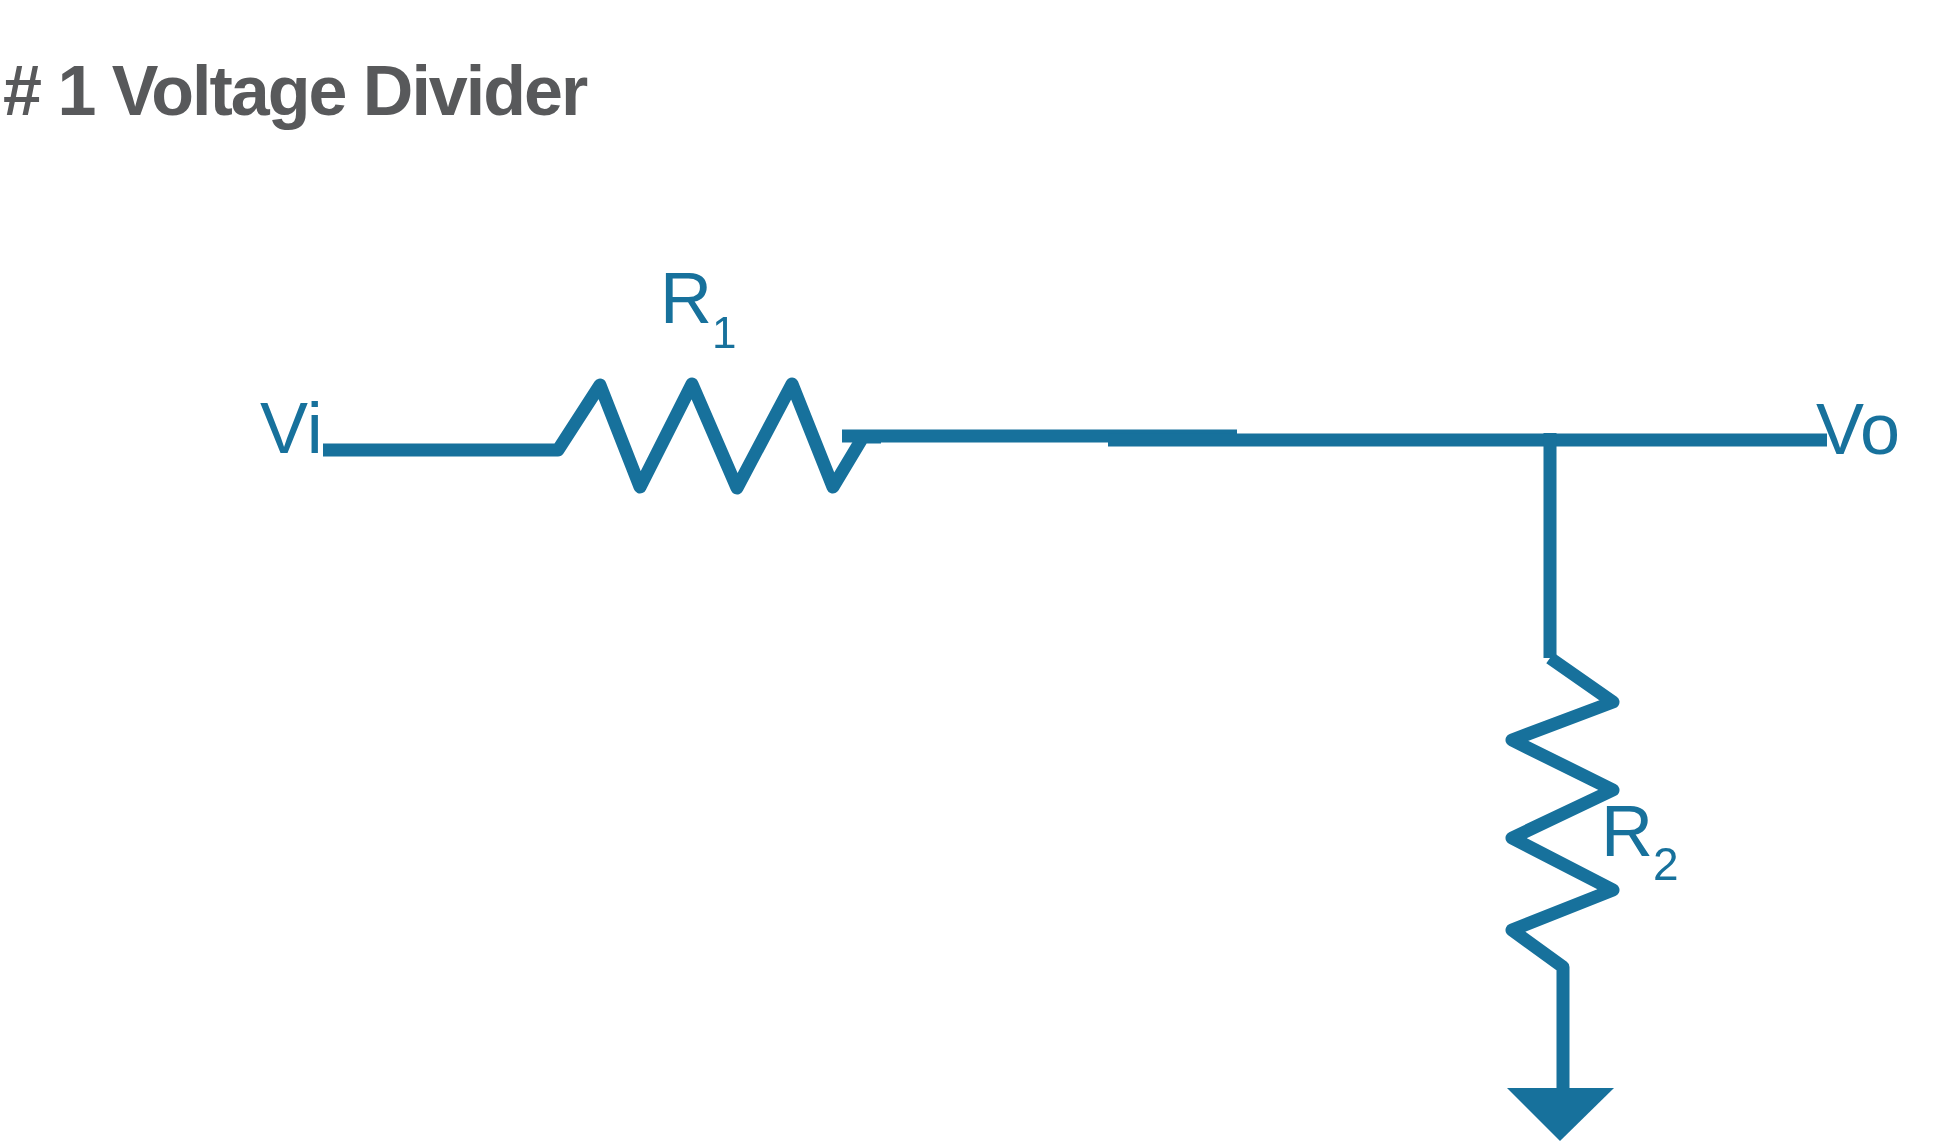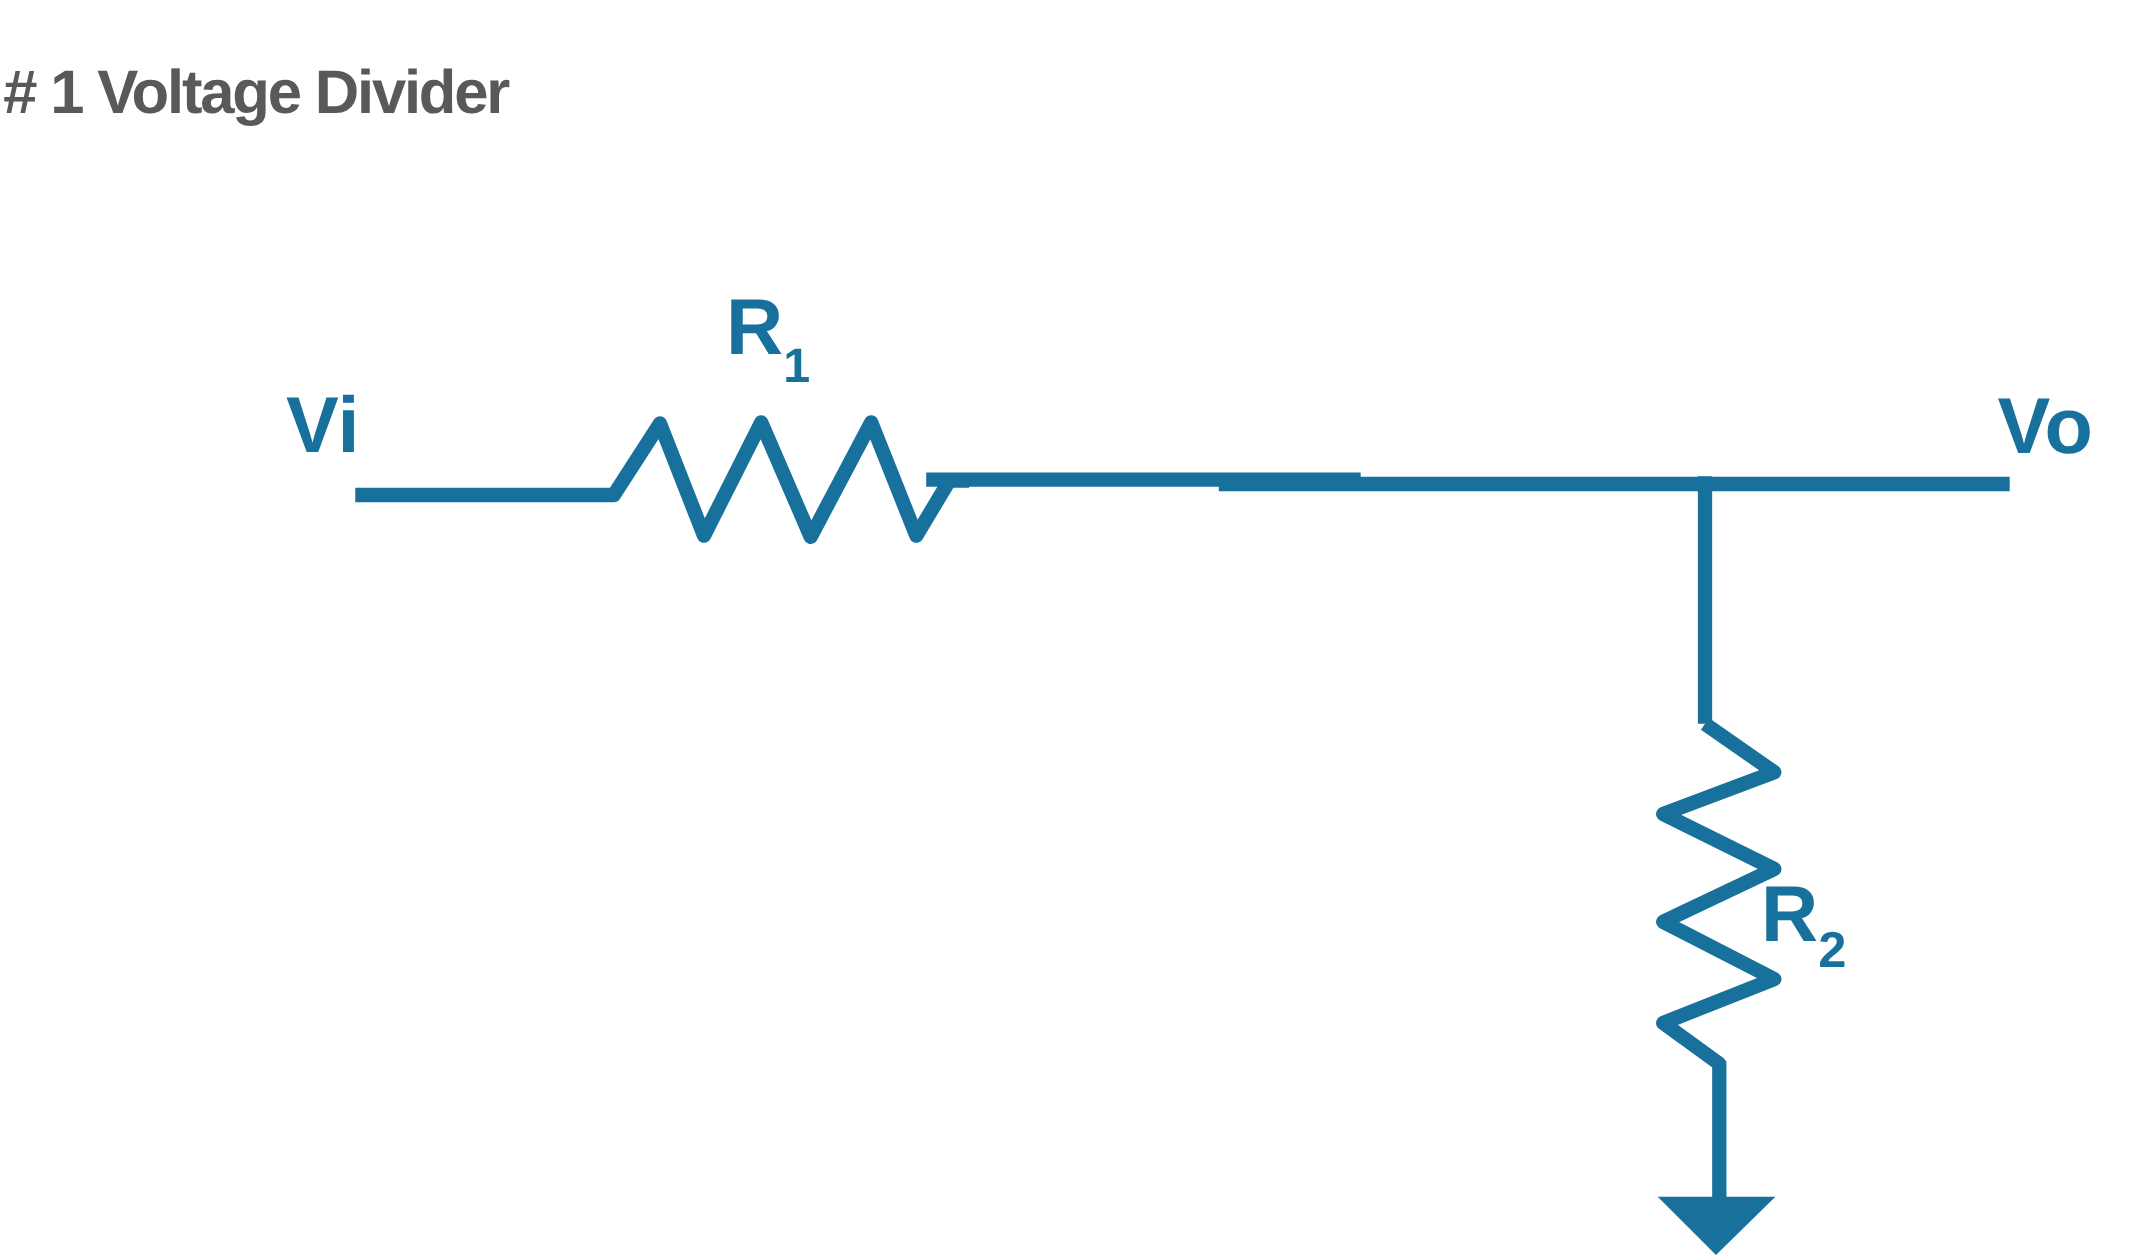--- a/index.html
+++ b/index.html
@@ -23,37 +23,37 @@
     height: 1143px;
   }
   .stroke-wire {
     fill: none;
     stroke-width: 13px;
     stroke-linejoin: round;
     stroke-linecap: butt;
   }
   .lbl {
     position: absolute;
-    font-weight: 700;
+    font-weight: 400;
     line-height: 1;
     white-space: nowrap;
     color: #17719C;
   }
   .title {
     position: absolute;
     left: 3px;
     top: 56px;
-    font-size: 56px;
+    font-size: 70px;
     font-weight: 700;
     letter-spacing: -2px;
     line-height: 1;
     color: #58595B;
     white-space: nowrap;
   }
-  .node-lbl { font-size: 72px; }
+  .node-lbl { font-size: 72px; margin-top: 41px; }
   .r-lbl    { font-size: 72px; }
   .r-lbl .sub {
     font-size: 44px;
     position: relative;
     top: 25px;
   }
   #label-vi { left: 260px;  top: 351px; }
   #label-vo { left: 1816px; top: 352px; }
   #label-r1 { left: 660px;  top: 262px; }
   #label-r2 { left: 1601px; top: 795px; }

